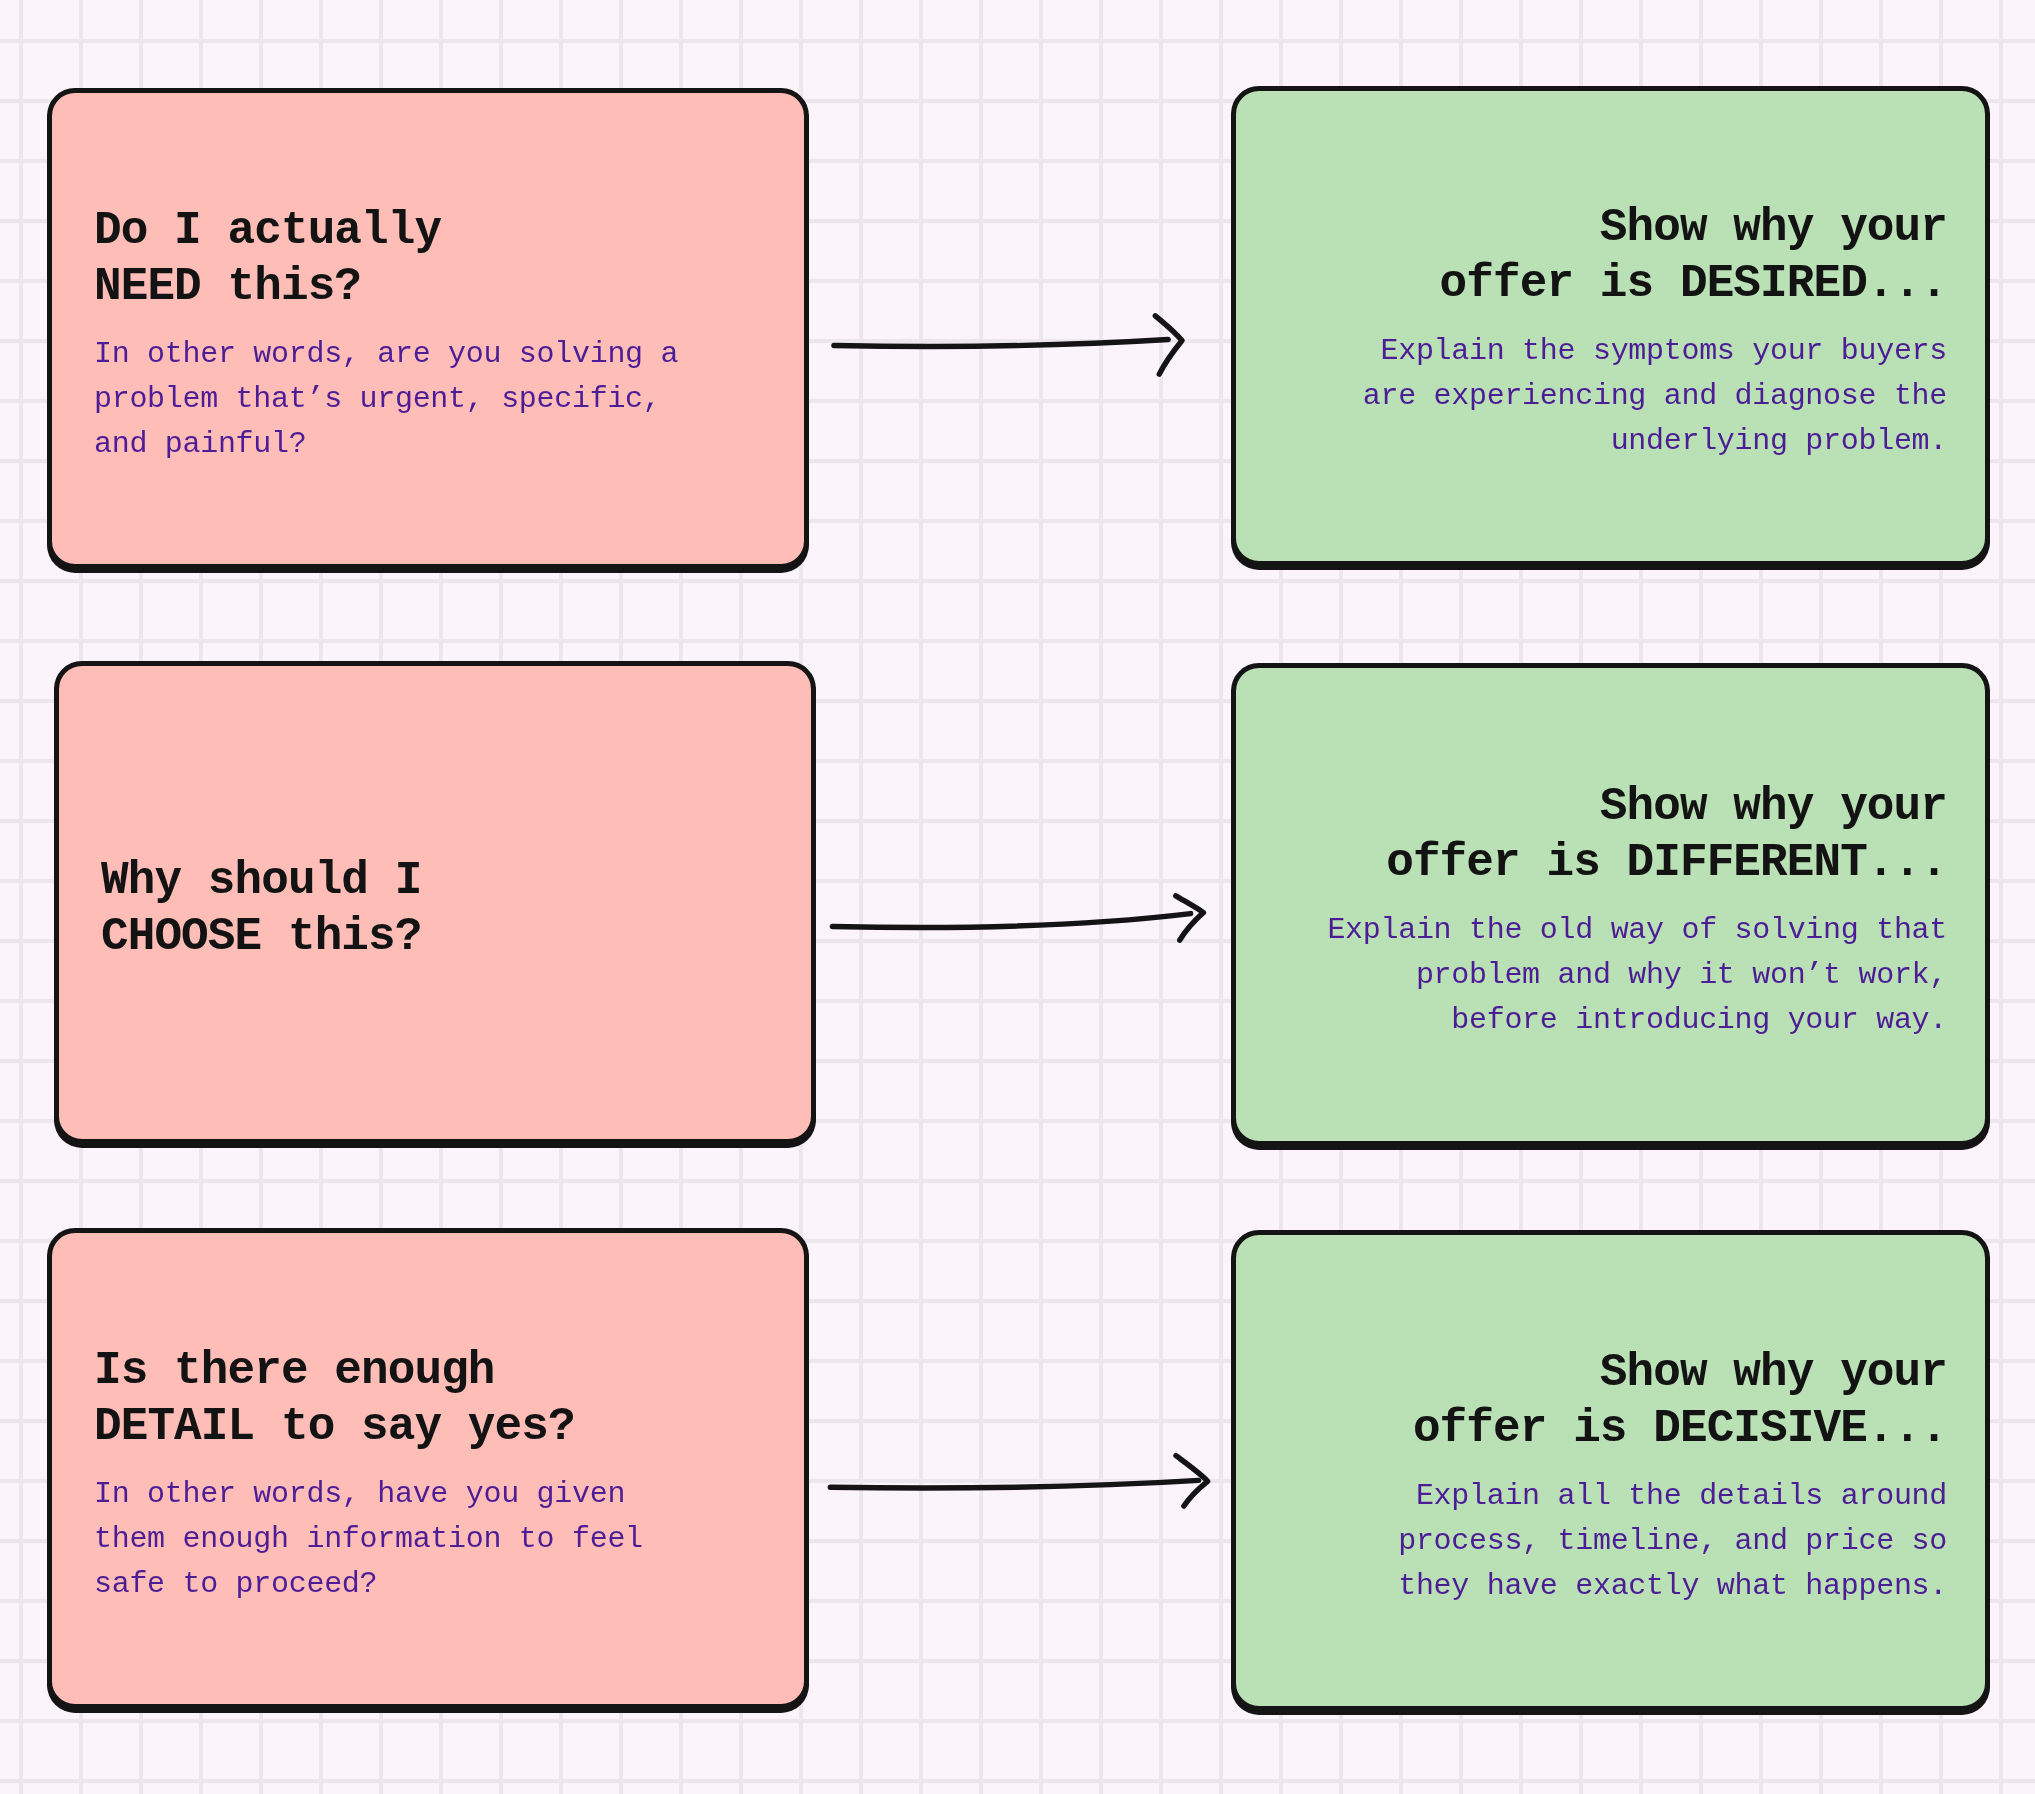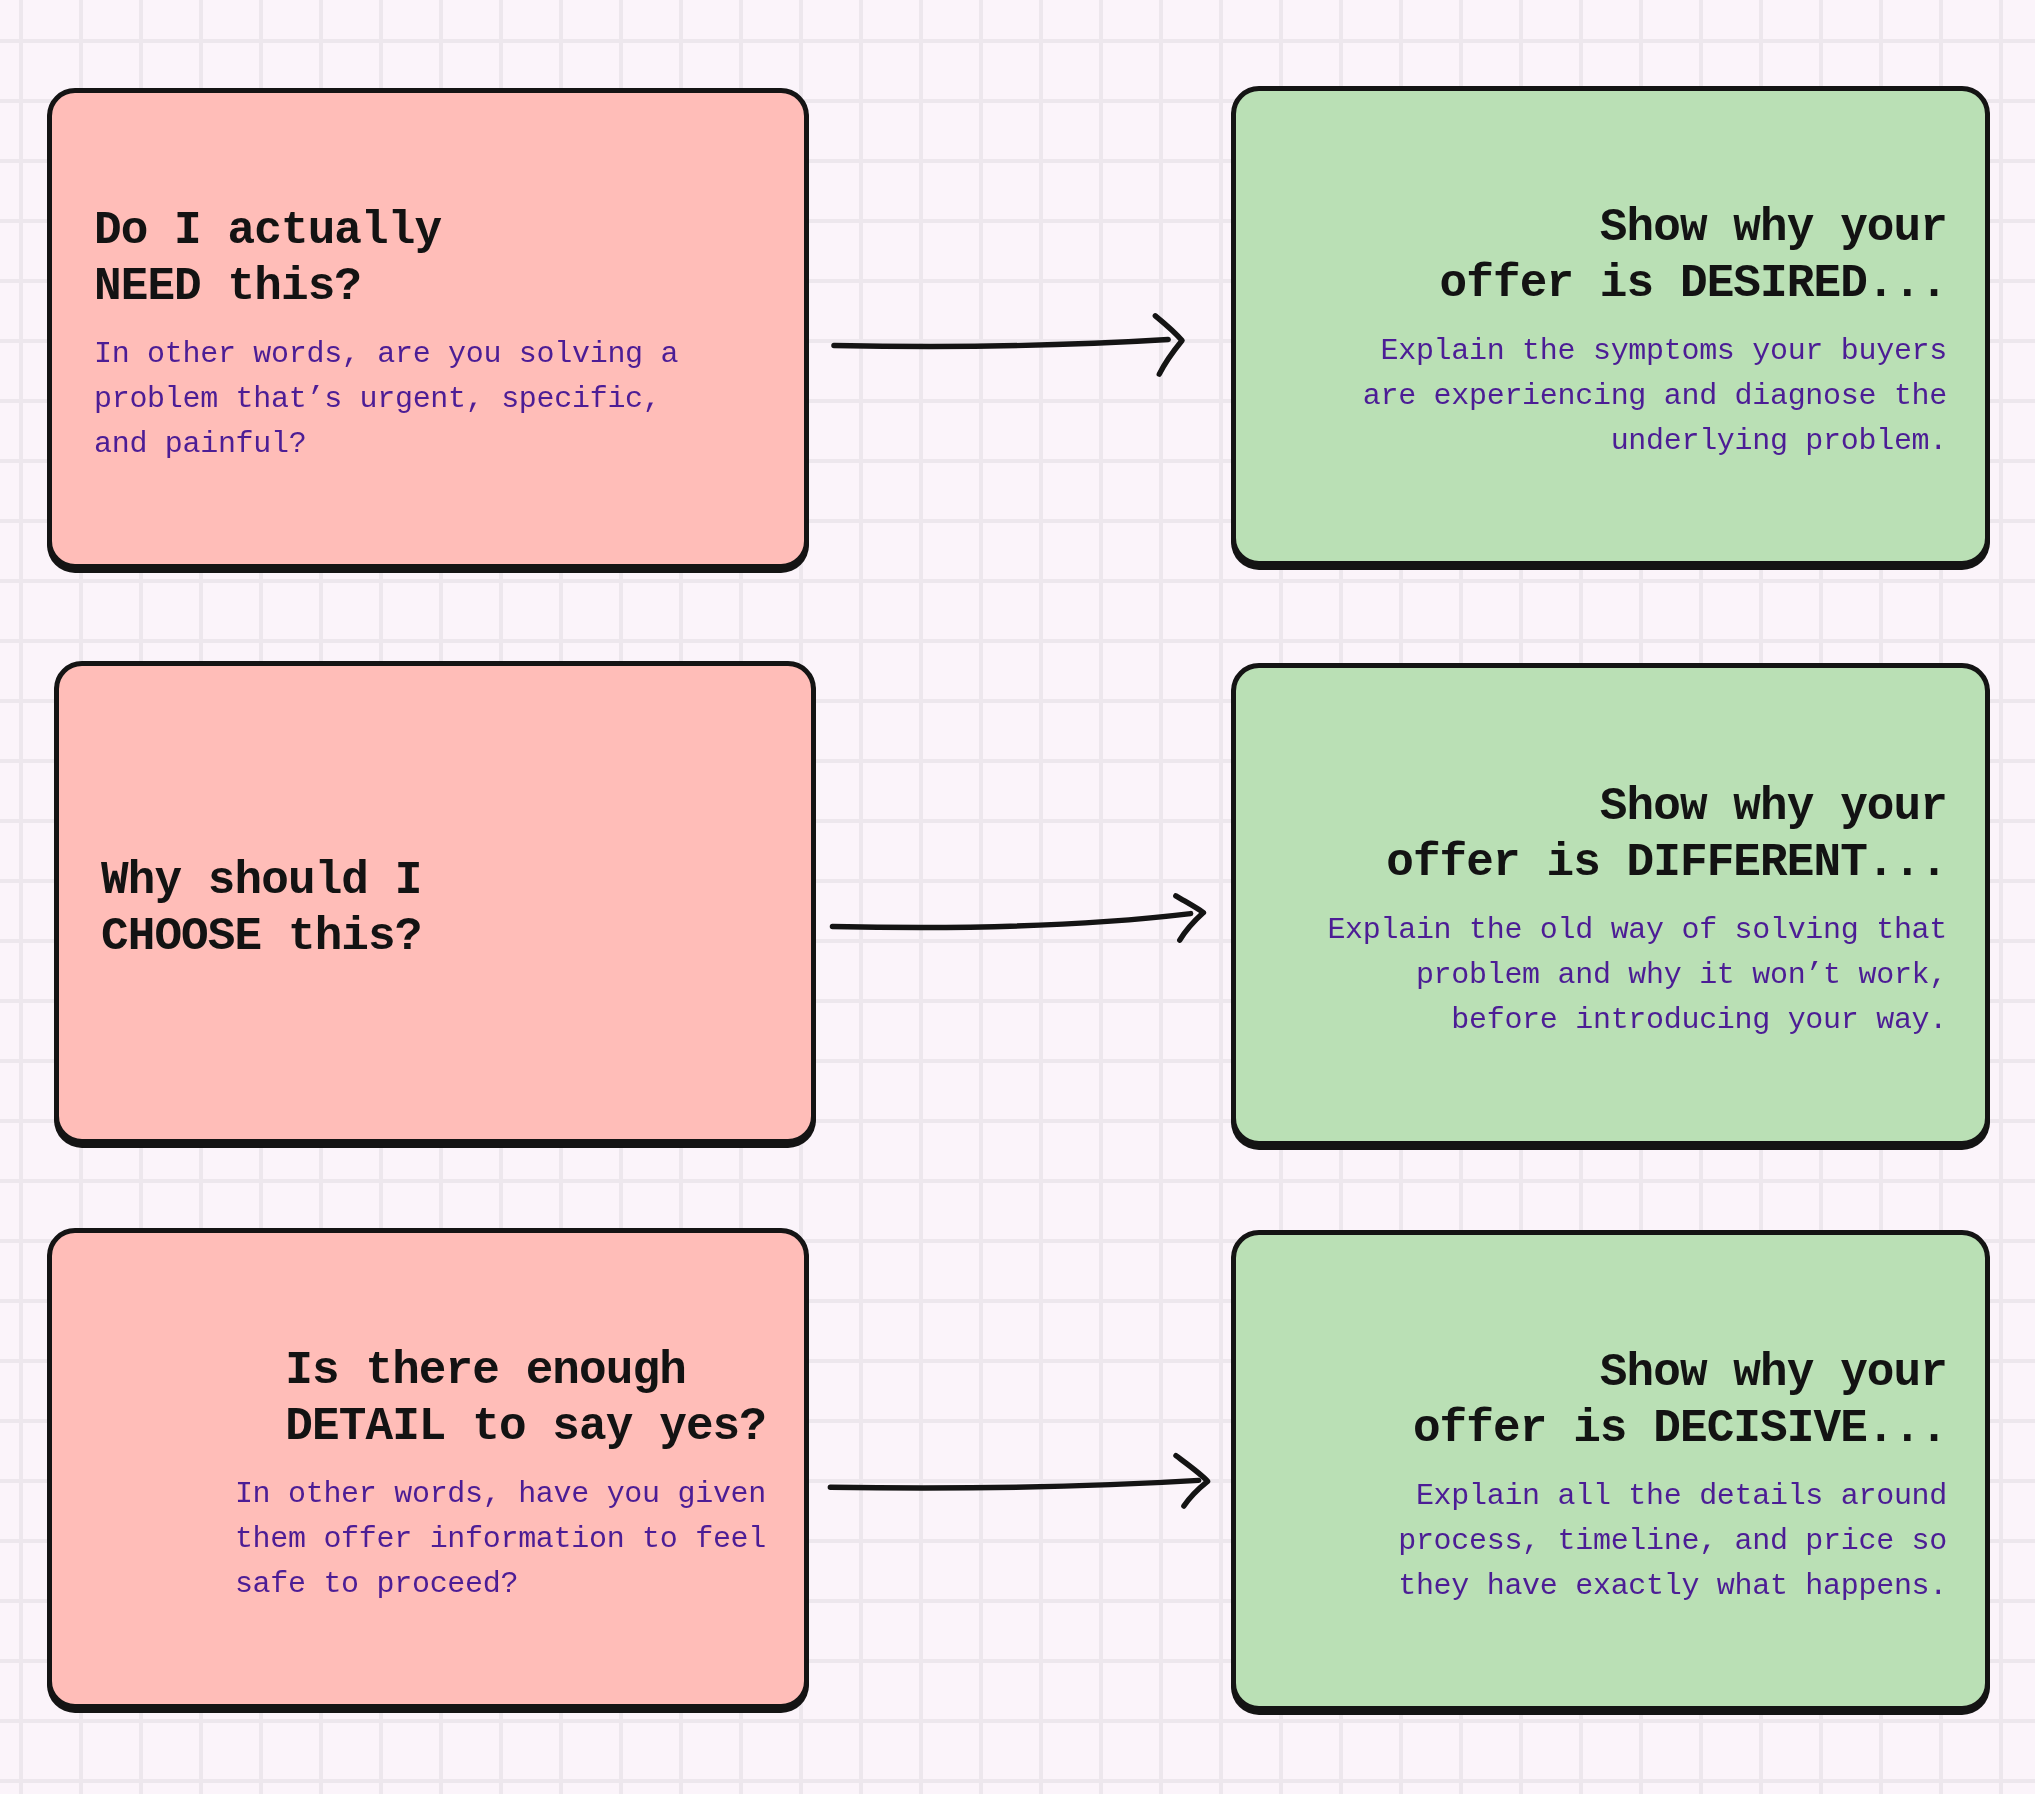--- a/index.html
+++ b/index.html
@@ -35,21 +35,21 @@
     padding: 12px 38px 0 42px;
     font-family: Liberation Mono, monospace;
   }
   .question { background: #FFBDB8; }
   .answer   { background: #BAE0B5; text-align: right; }
 
   .q0 { left: 47px;   top: 88px;   width: 762px; height: 481px; }
   .a0 { left: 1231px; top: 86px;   width: 759px; height: 480px; }
   .q1 { left: 47px;   top: 661px;  width: 762px; height: 483px; margin-left: 7px; }
   .a1 { left: 1231px; top: 663px;  width: 759px; height: 483px; }
-  .q2 { left: 47px;   top: 1228px; width: 762px; height: 481px; align-items: flex-end; }
+  .q2 { left: 47px;   top: 1228px; width: 762px; height: 481px; }
   .a2 { left: 1231px; top: 1230px; width: 759px; height: 481px; }
 
   .card-title {
     margin: 0;
     font-weight: 700;
     font-size: 46px;
     line-height: 56px;
     letter-spacing: -0.9px;
     color: #131313;
     white-space: pre-line;
@@ -121,21 +121,21 @@
 offer is DIFFERENT...</h2>
     <p class="card-body">Explain the old way of solving that
 problem and why it won’t work,
 before introducing your way.</p>
   </div>
 
   <div class="card question q2">
     <h2 class="card-title">Is there enough
 DETAIL to say yes?</h2>
     <p class="card-body">In other words, have you given
-them offer information to feel
+them enough information to feel
 safe to proceed?</p>
   </div>
 
   <div class="connector" style="left:818px; top:1430px;">
     <svg width="396" height="79" viewBox="0 0 400 80">
       <path d="M 12 58 C 150 60 270 58 385 51"></path>
       <path d="M 362 26 C 374 35 388 45 394 52 C 384 60 376 68 370 77"></path>
     </svg>
   </div>
 

